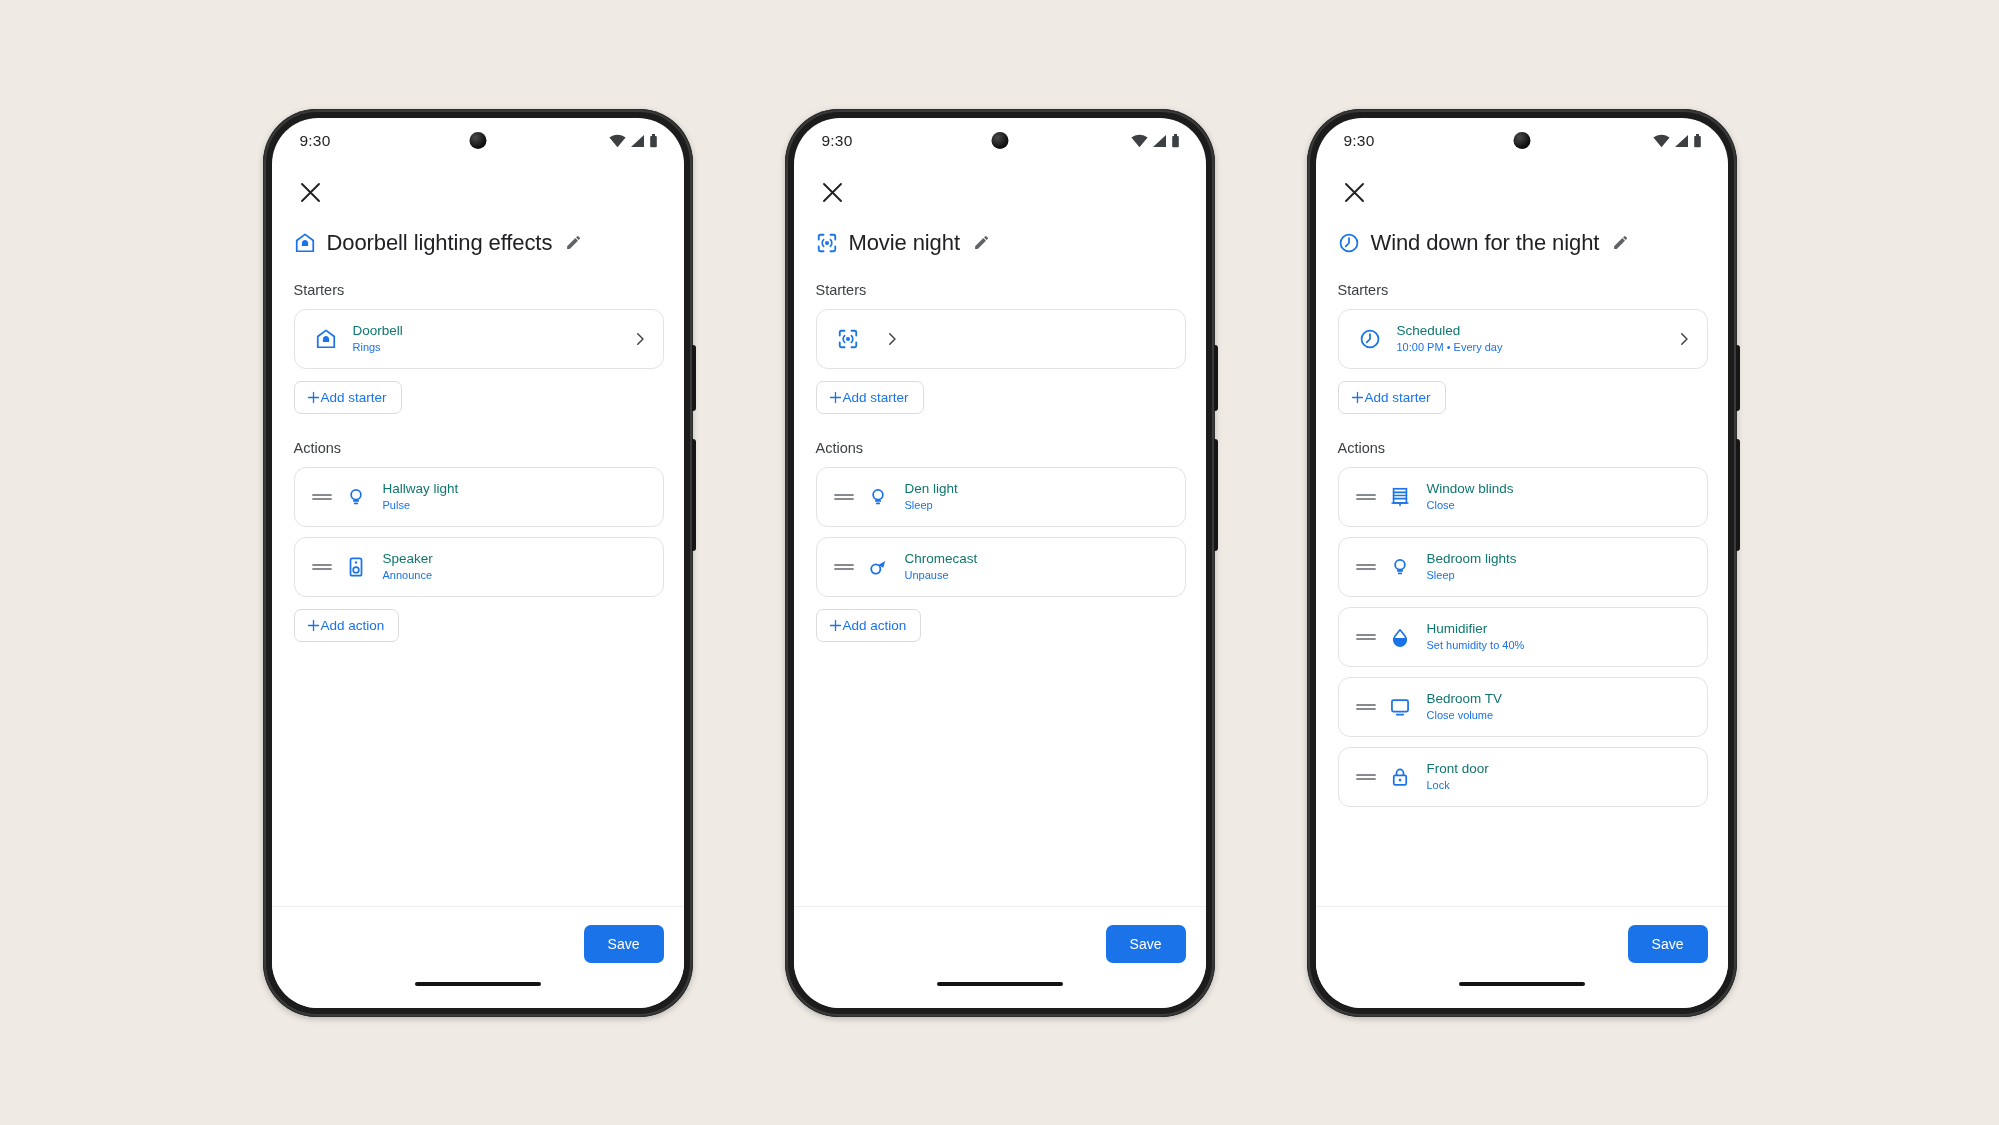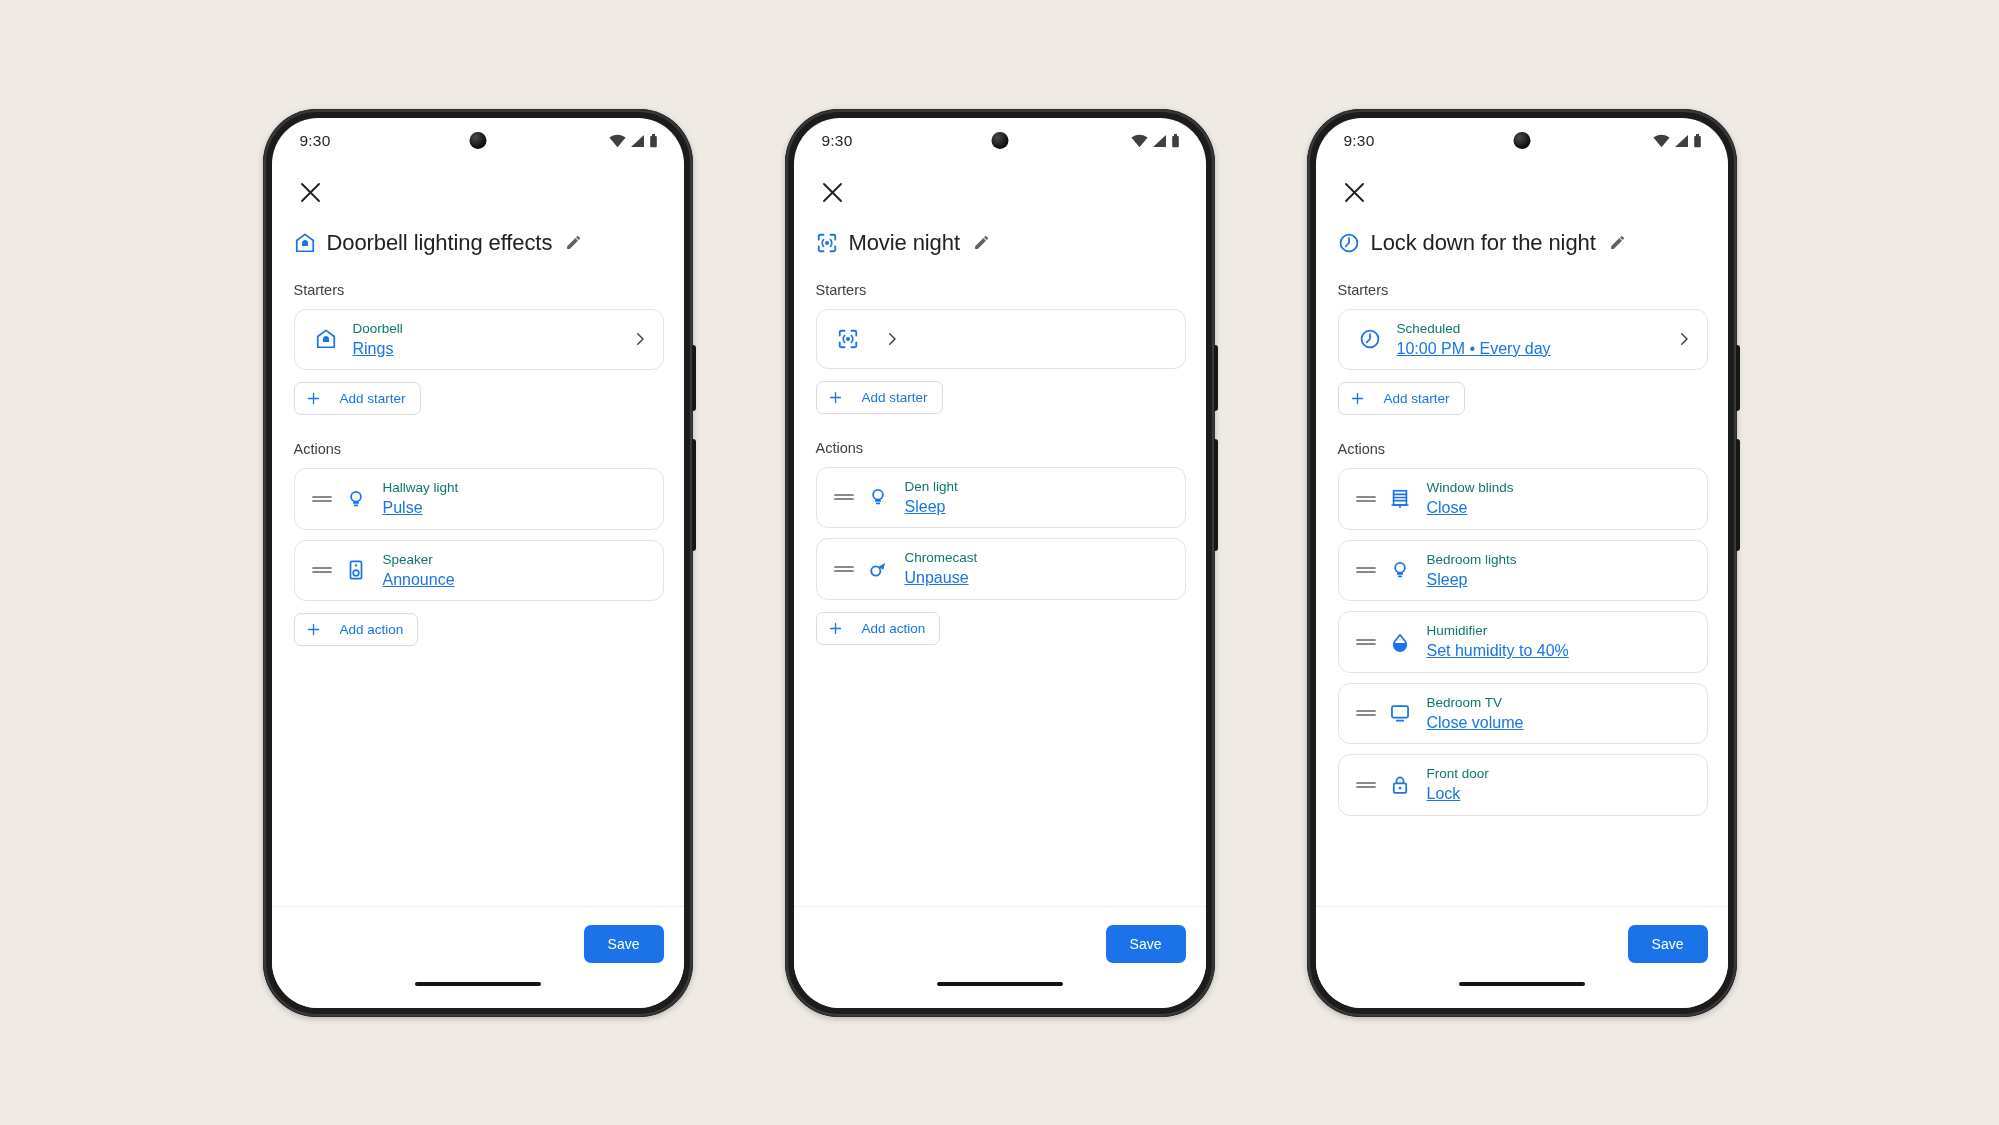--- a/index.html
+++ b/index.html
@@ -152,34 +152,33 @@
     margin-right: 14px;
   }
   .card-text { flex: 1 1 auto; min-width: 0; }
   .card-title {
     font-size: 13.5px;
     color: #0f766e;
     line-height: 1.34;
     white-space: nowrap;
   }
   .card-sub {
-    font-size: 16px;
+    font-size: 11px;
     color: #1a73e8;
     font-weight: 500;
     line-height: 1.34;
     white-space: nowrap;
-    text-decoration: underline;
   }
   .chevron { flex: 0 0 auto; display: flex; margin-left: 8px; }
 
   
   .add-btn {
     display: inline-flex;
     align-items: center;
-    gap: 19px;
+    gap: 0;
     border: 1px solid #dadce0;
     border-radius: 7px;
     padding: 8px 14px 8px 11px;
     background: #fff;
     cursor: pointer;
     margin-top: 2px;
     justify-content: center;
   }
   .add-label {
     font-size: 13.5px;
@@ -519,21 +518,21 @@
           </div>
         </div>
 
         <div class="title-row">
           <span class="title-icon">
             <svg width="22" height="22" viewBox="0 0 24 24">
                 <circle cx="12" cy="12" r="9.2" fill="none" stroke="#1a73e8" stroke-width="1.9"></circle>
                 <path d="M12 6.6V12l-3.6 3.6" fill="none" stroke="#1a73e8" stroke-width="1.9" stroke-linecap="round" stroke-linejoin="round"></path>
               </svg>
           </span>
-          <span class="title-text">Lock down for the night</span>
+          <span class="title-text">Wind down for the night</span>
           <span class="edit-icon">
             <svg width="17" height="17" viewBox="0 0 24 24">
                 <path d="M3 17.3V21h3.7L18.3 9.4l-3.7-3.7L3 17.3zM21 6.6a1 1 0 000-1.4l-2.2-2.2a1 1 0 00-1.4 0L15.6 4.8l3.7 3.7L21 6.6z" fill="#5f6368"></path>
               </svg>
           </span>
         </div>
 
         <div class="section-label">Starters</div>
 
         <div class="scroll-area">

